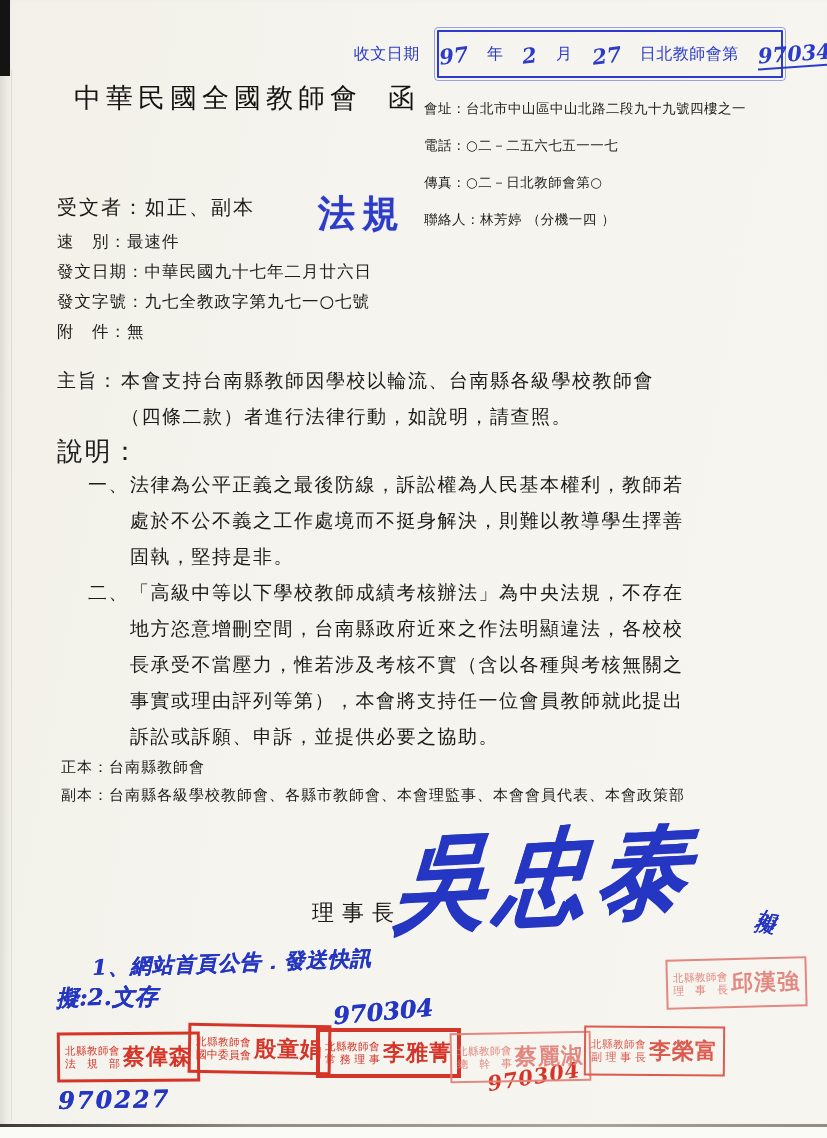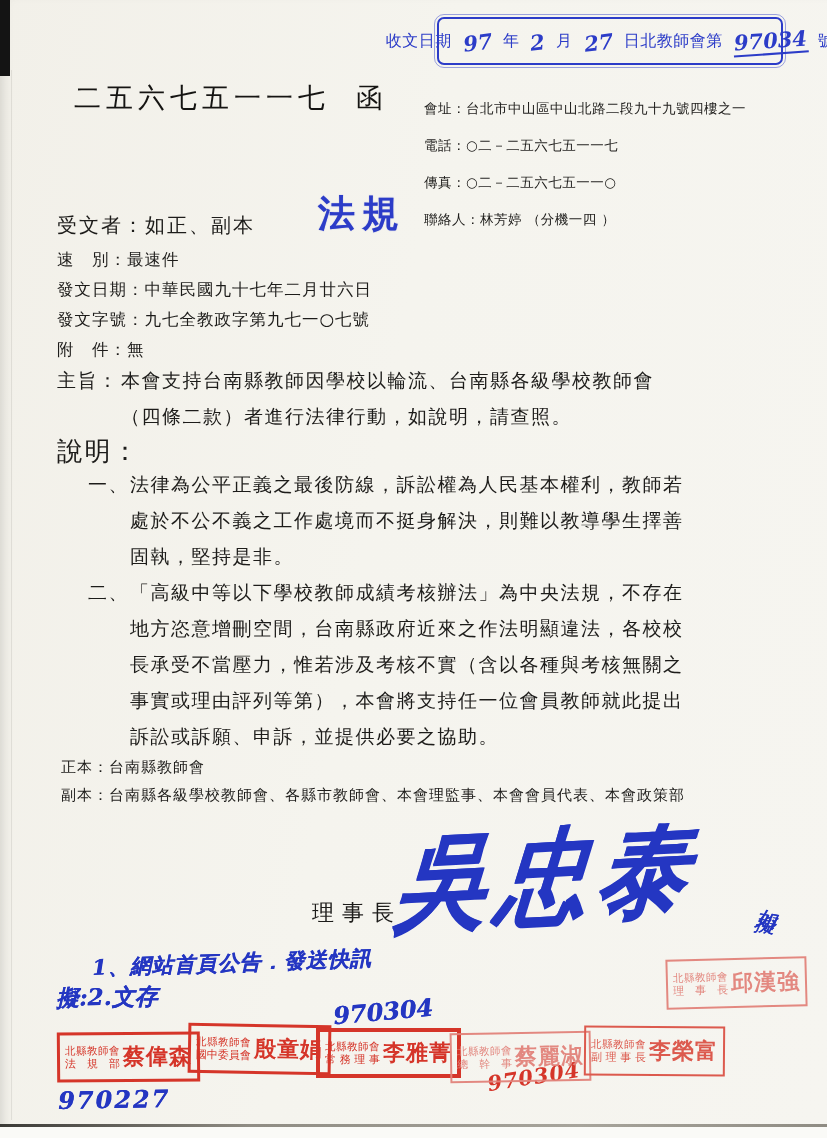--- a/index.html
+++ b/index.html
@@ -16,40 +16,40 @@
   .abs{position:absolute; white-space:nowrap;}
   
   .edge-strip-topleft{left:0;top:0;width:10px;height:76px;background:#141414;}
   .edge-line-left{left:11px;top:70px;width:1px;height:1050px;background:rgba(60,55,45,.10);}
   .edge-line-bottom{left:0;top:1124px;width:827px;height:3px;
     background:linear-gradient(to right,#3b3a36,#8f8c83 30%,#a7a49b 70%,#8f8c83);}
   .below-paper{left:0;top:1127px;width:827px;height:11px;background:#fafaf7;}
 
   
   .received-stamp{
-    left:437px; top:17px; width:346px; height:48px; box-sizing:border-box;
+    left:437px; top:30px; width:346px; height:48px; box-sizing:border-box;
     border:2px solid var(--stamp_blue); outline:1px solid rgba(44,60,200,.45); outline-offset:2px;
-    border-radius:7px; color:var(--stamp_blue);
-    display:flex; align-items:center; justify-content:center; gap:10px;
+    border-radius:1px; color:var(--stamp_blue);
+    display:flex; align-items:center; justify-content:center; gap:18px;
   }
   .rs-print{font-size:16px; letter-spacing:.5px;}
   .rs-hand{display:inline-block; font-size:21px; font-style:italic; font-weight:bold;
     transform:rotate(-7deg) translateY(1px); padding:0 1px;}
   .rs-underline{border-bottom:2px solid var(--stamp_blue); transform:rotate(-4deg);}
 
   .doc-title{left:74px; top:80px; font-size:27px; letter-spacing:5px; color:#151412;}
   .doc-title .gap{display:inline-block; width:26px;}
 
   .contact{left:424px; top:84px; font-size:13.5px; line-height:25px; letter-spacing:.5px;}
   .contact div{white-space:nowrap;margin-top:12px;}
 
   .law-stamp{left:318px; top:141px; font-size:37px; font-weight:bold; letter-spacing:7px;
     color:var(--stamp_blue); text-shadow:0 0 1px rgba(44,60,200,.55);margin-top:48px;}
 
-  .meta-row{left:57px; font-size:16.5px; letter-spacing:1px;margin-top:18px;}
+  .meta-row{left:57px; font-size:16.5px; letter-spacing:1px;}
   .meta-recipient{top:194px; font-size:20px; letter-spacing:2px;}
   .meta-speed{top:231px;} .meta-date{top:261px;text-align:center;} .meta-number{top:291px;} .meta-attach{top:321px;}
 
   .flow{white-space:normal; font-size:19px; line-height:36px; letter-spacing:1.5px;}
   .subject{left:57px; top:362px; width:624px; padding-left:64px; box-sizing:border-box;}
   .subject-label{position:absolute; left:0; top:0;}
   .explain-label{left:57px; top:434px; font-size:26px; letter-spacing:1.5px;}
   .body-item{left:88px; width:596px; padding-left:42px; box-sizing:border-box;}
   .item-1{top:466px;} .item-2{top:574px;}
   .item-num{position:absolute; left:0; top:0;}
@@ -110,27 +110,27 @@
     <span class="rs-print">年</span>
     <span class="rs-hand">2</span>
     <span class="rs-print">月</span>
     <span class="rs-hand">27</span>
     <span class="rs-print">日北教師會第</span>
     <span class="rs-hand rs-underline">97034</span>
     <span class="rs-print">號</span>
   </div>
 
   <div class="abs doc-title">
-    <span>二五六七五一一七</span><span class="gap"></span><span>函</span>
+    <span>中華民國全國教師會</span><span class="gap"></span><span>函</span>
   </div>
 
   <div class="abs contact">
     <div>會址：台北市中山區中山北路二段九十九號四樓之一</div>
     <div>電話：○二－二五六七五一一七</div>
-    <div>傳真：○二－二五六七五一一○</div>
+    <div>傳真：○二－日北教師會第○</div>
     <div>聯絡人：林芳婷 （分機一四 ）</div>
   </div>
 
   <div class="abs law-stamp">法規</div>
 
   <div class="abs meta-row meta-recipient">
     <span>受文者：</span><span>如正、副本</span>
   </div>
   <div class="abs meta-row meta-speed">
     <span>速　別：</span><span>最速件</span>

